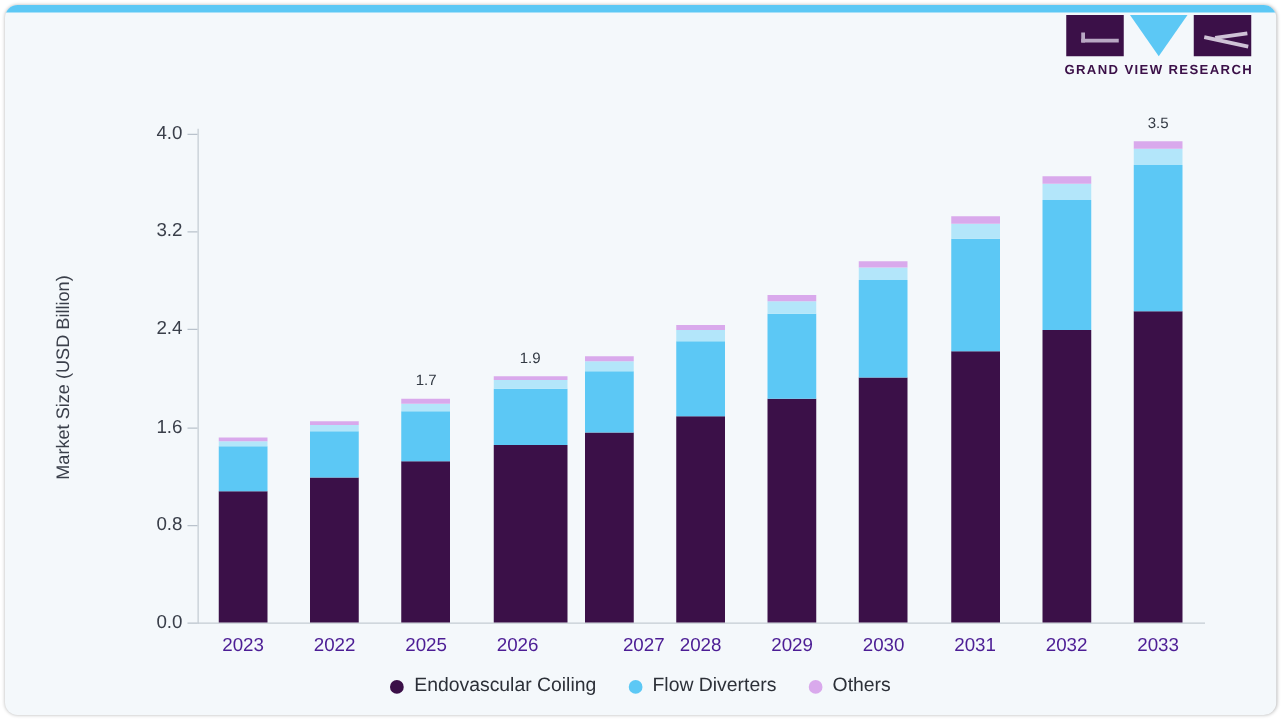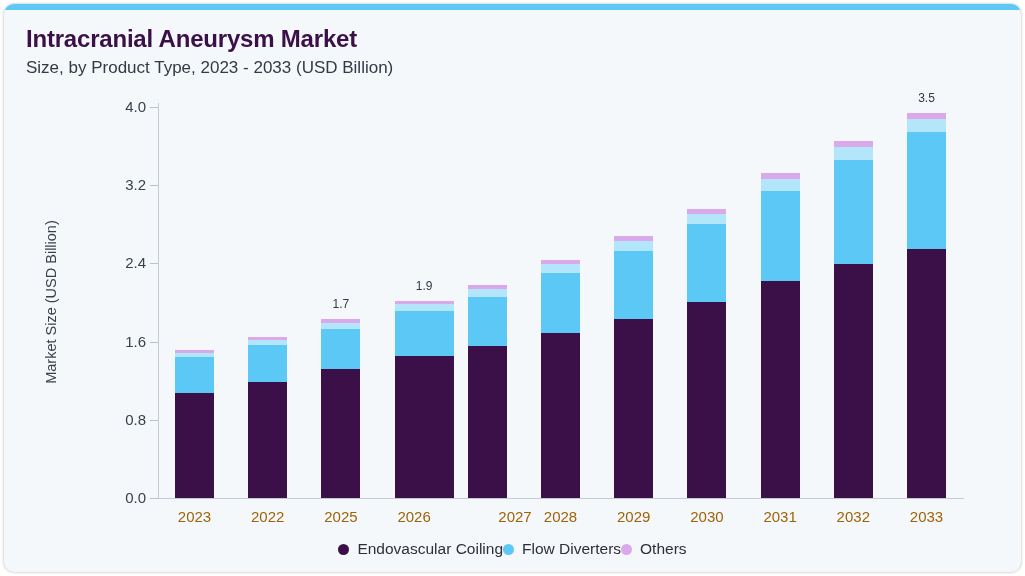--- a/index.html
+++ b/index.html
@@ -176,34 +176,35 @@
     left: 50%;
     transform: translateX(-50%);
     font-size: 12px;
     color: #333a44;
     white-space: nowrap;
   }
   .xtick-label {
     position: absolute;
     top: 504px;
     font-size: 15px;
-    color: #a16207;
+    color: #4c1d95;
     text-align: center;
     transform: translateX(-50%);
     width: 70px;
   }
   
   #legend {
     position: absolute;
     left: 0;
     top: 536px;
     width: 1017px;
     display: flex;
     justify-content: center;
     align-items: center;
+    gap: 26px;
   }
   .legend-item {
     display: flex;
     align-items: center;
     gap: 8px;
   }
   .legend-dot {
     width: 11px;
     height: 11px;
     border-radius: 50%;
@@ -213,25 +214,35 @@
     font-size: 15.5px;
     color: #2c3038;
   }
 </style>
 </head>
 <body>
 
 <div id="card">
   <div id="topbar"></div>
 
-  <div id="header">
-    <div id="title">Intracranial Aneurysm Market</div>
-    <div id="subtitle">Size, by Product Type, 2023 - 2033 (USD Billion)</div>
+
+  <div id="logo">
+    <div id="logo-marks">
+      <div class="logo-box">
+        <div class="logo-g-bar"></div>
+        <div class="logo-g-tick"></div>
+      </div>
+      <div class="logo-tri"></div>
+      <div class="logo-box">
+        <div class="logo-r-slash"></div>
+        <div class="logo-r-slash2"></div>
+      </div>
+    </div>
+    <div id="logo-text">GRAND VIEW RESEARCH</div>
   </div>
-
 
   <div id="plot-wrap">
     <div id="ylabel">Market Size (USD Billion)</div>
     <div id="axis-y-line"></div>
     <div id="axis-x-line"></div>
     <div id="yticks">
         <div class="ytick-label" style="left: 96px; top: 494px;">0.0</div>
         <div class="ytick-mark" style="top: 494px;"></div>
         <div class="ytick-label" style="left: 96px; top: 415.8px;">0.8</div>
         <div class="ytick-mark" style="top: 415.8px;"></div>

